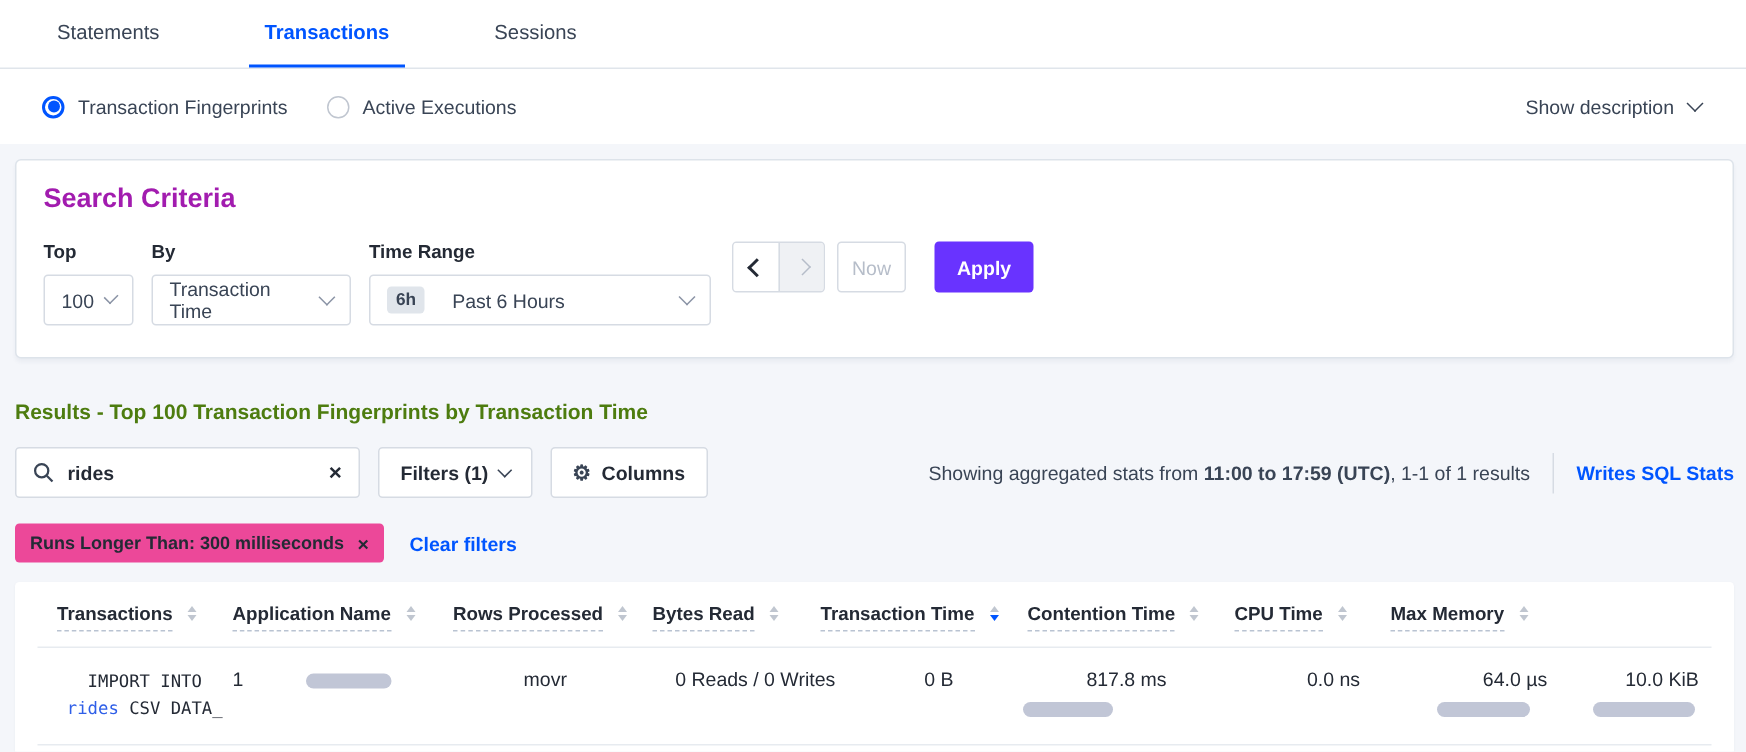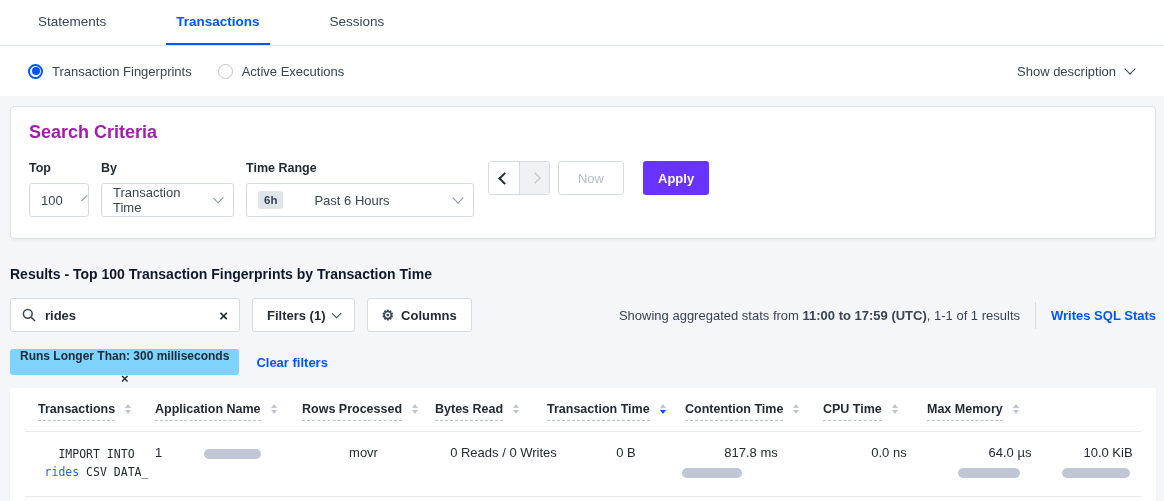--- a/index.html
+++ b/index.html
@@ -42,61 +42,61 @@
   .criteria-card { background:#fff; border:1px solid #dde3ea; border-radius:4px;
                    margin:10px 8px 0 10px; padding:15px 18px 21px;
                    box-shadow:0 2px 3px rgba(40,60,90,0.05); }
   .criteria-title { font-weight:bold; font-size:18px; color:#a21caf; margin-bottom:18px; }
   .fields { display:flex; align-items:flex-start; }
   .field-group { display:flex; flex-direction:column; }
   .field-group + .field-group { margin-left:12px; }
   .field-label { font-weight:bold; font-size:12.5px; color:#242a35; margin-bottom:8px; }
   .select { height:34px; border:1px solid #d6dbe3; border-radius:3px; background:#fff;
             display:flex; align-items:center; padding:0 11px; cursor:pointer;
-            justify-content:space-between; gap:21px; }
+            justify-content:space-between; gap:8px; }
   .sel-top { width:60px; }
   .sel-by { width:133px; }
   .sel-time { width:228px; }
   .badge-6h { background:#e0e5eb; border-radius:3px; padding:3px 6px; font-size:11.5px;
               font-weight:bold; color:#394455; }
   .time-value { flex:1; margin-left:10px; color:#394455; }
   .arrow-group { display:flex; border:1px solid #d6dbe3; border-radius:3px;
                  overflow:hidden; margin-left:14px; height:34px; }
   .arrow-btn { width:30px; display:flex; align-items:center; justify-content:center;
                background:#fff; cursor:pointer; }
   .arrow-btn.disabled { background:#eff1f4; cursor:default; }
   .arrow-btn + .arrow-btn { border-left:1px solid #d6dbe3; }
-  .now-btn { height:34px; width:66px; border:1px solid #d6dbe3; border-radius:3px;
+  .now-btn { height:34px; width:46px; border:1px solid #d6dbe3; border-radius:3px;
              background:#fff; color:#b6bdc9; margin-left:8px; font-size:13px;
              font-family:inherit; }
   .apply-btn { height:34px; padding:0 15px; background:#6933ff; color:#fff;
                font-weight:bold; border:none; border-radius:3px; margin-left:19px;
                font-size:13px; font-family:inherit; cursor:pointer; }
   
-  .results-heading { margin:27px 10px 0; font-weight:bold; font-size:14px; color:#0f172a; }
+  .results-heading { margin:27px 10px 0; font-weight:bold; font-size:14px; color:#4d7c0f; }
   .controls-row { margin:16px 8px 0 10px; display:flex; align-items:center; }
   .search-box { width:230px; height:34px; border:1px solid #d6dbe3; border-radius:3px;
                 background:#fff; display:flex; align-items:center; padding:0 11px; gap:9px; }
   .search-box input { border:none; outline:none; flex:1; font-size:13px; font-weight:600;
                 color:#242a35; font-family:inherit; min-width:0; background:transparent; }
   .clear-x { color:#242a35; font-weight:bold; font-size:15px; line-height:1; cursor:pointer; }
   .ctl-btn { height:34px; border:1px solid #d6dbe3; border-radius:3px; background:#fff;
              font-weight:bold; font-size:13px; color:#242a35; display:flex;
              align-items:center; padding:0 14px; gap:7px; margin-left:12px;
              cursor:pointer; font-family:inherit; }
   .gear { font-size:14px; line-height:1; color:#394455; }
   .right-stats { margin-left:auto; display:flex; align-items:center; font-size:13px;
                  color:#394455; }
   .v-div { width:1px; height:27px; background:#d6dbe3; margin:0 15px; }
   .link { color:#0055ff; font-weight:600; cursor:pointer; text-decoration:none; }
   
   .pill-row { margin:17px 10px 0; display:flex; align-items:center; gap:17px; }
-  .pill { background:#7dd3fc; border-radius:3px; height:26px; display:flex;
+  .pill { background:#ec4899; border-radius:3px; height:26px; display:flex;
           align-items:center; padding:0 10px; font-size:12px; font-weight:600;
-          color:#242a35; gap:9px;flex-direction:column; }
+          color:#242a35; gap:9px; }
   .pill .clear-x { font-size:13px; }
   .clear-filters { font-weight:bold; font-size:13px; }
   
   .table-card { background:#fff; margin:13px 8px 0 10px; border-radius:3px;
                 box-shadow:0 1px 2px rgba(40,60,90,0.05); padding-bottom:7px; }
   .thead, .trow { display:flex; padding-left:28px; }
   .thead { padding-top:14px; padding-bottom:10px; }
   .col-0{width:117px} .col-1{width:135px} .col-2{width:147px} .col-3{width:133px}
   .col-4{width:112px} .col-5{width:138px} .col-6{width:138px} .col-7{width:104px}
   .col-8{width:92px}

